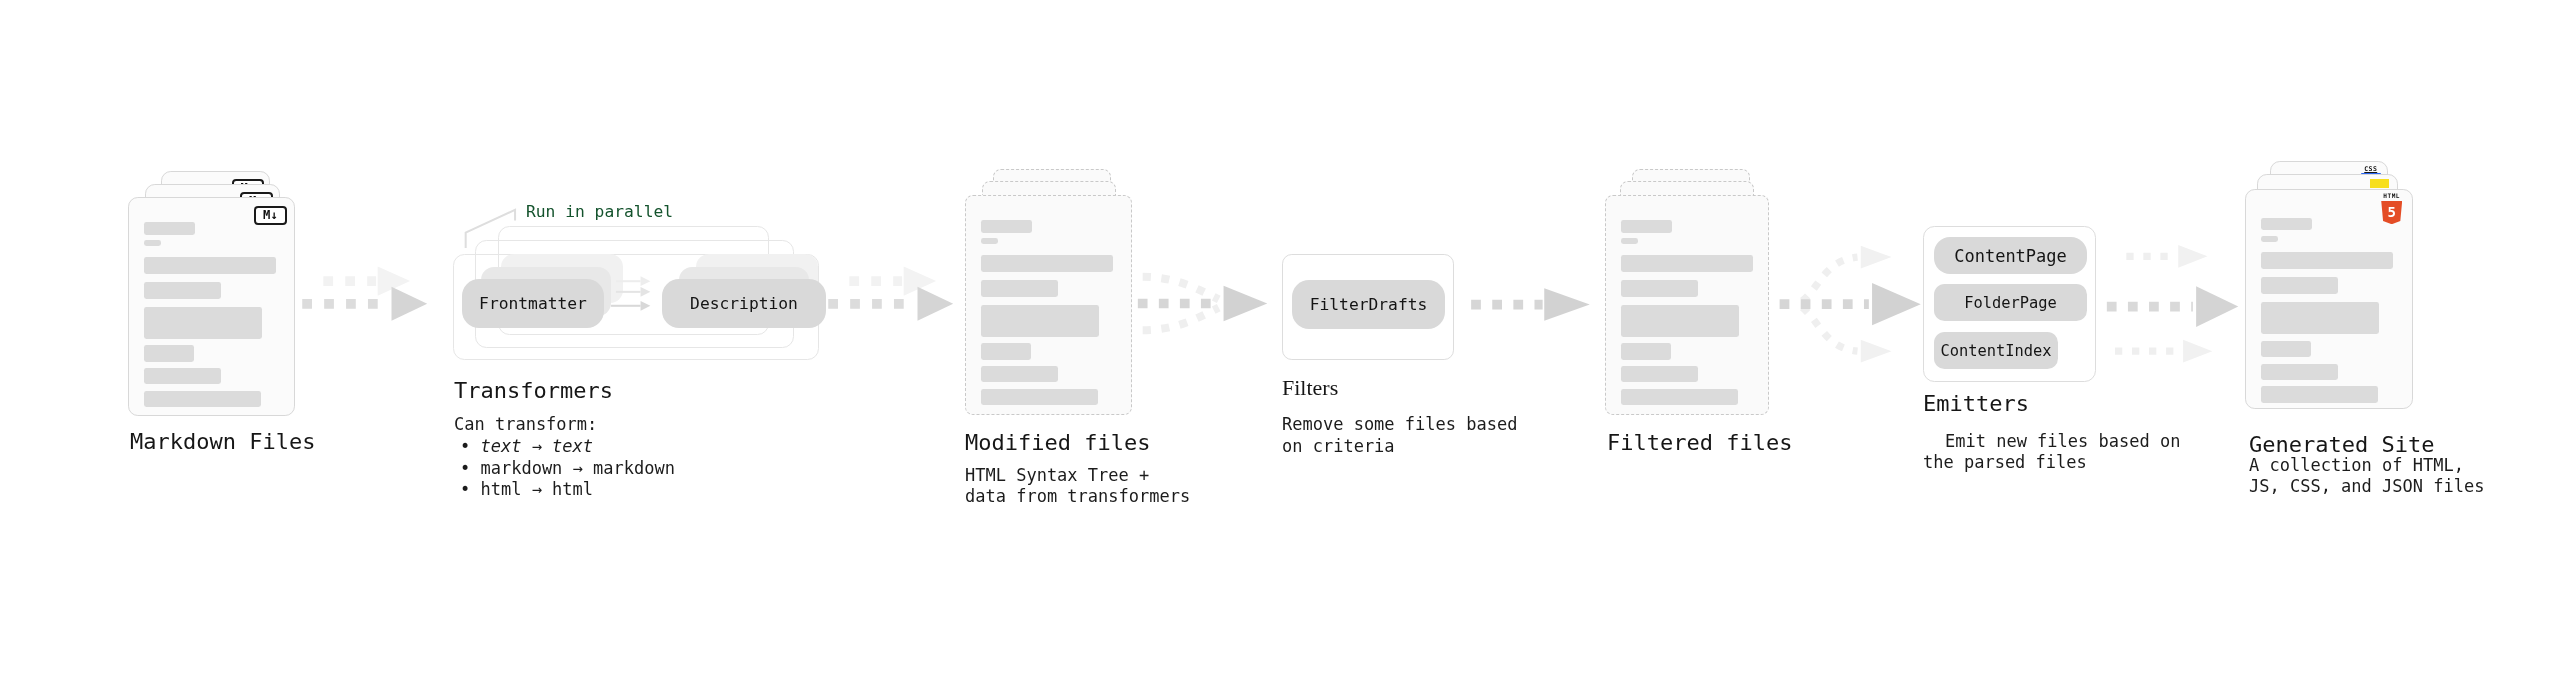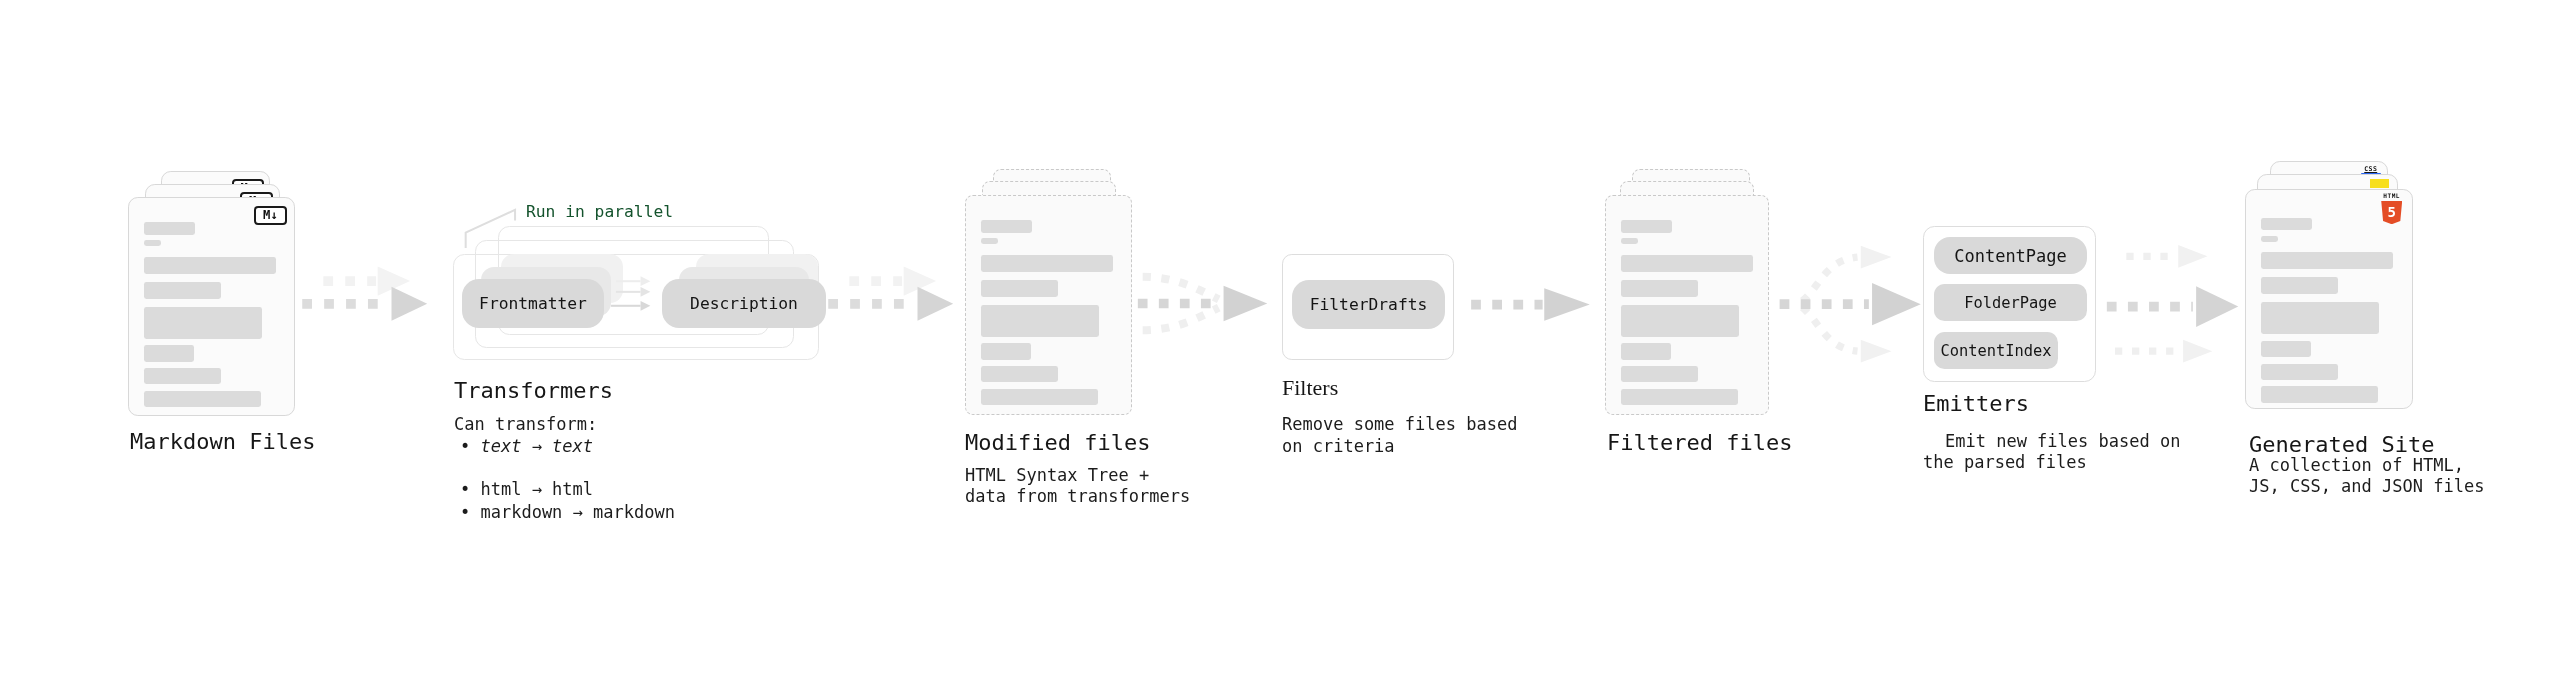--- a/index.html
+++ b/index.html
@@ -98,21 +98,21 @@
       </g>
     <g>
         <line x1="0" y1="40" x2="36" y2="40" stroke="#d8d8d8" stroke-width="2.5"></line>
         <polygon points="36,34 48,40 36,46" fill="#d8d8d8"></polygon>
       </g>
   </svg>
 
   <div class="title" style="left:454px;top:378px;">Transformers</div>
   <div class="desc" style="left:454px;top:414px;">Can transform:</div>
   <div class="desc" style="left:460px;top:436px;font-style:italic;">• text → text</div>
-  <div class="desc" style="left:460px;top:458px;margin-top:44px;">• markdown → markdown</div>
+  <div class="desc" style="left:460px;top:458px;">• markdown → markdown</div>
   <div class="desc" style="left:460px;top:479px;">• html → html</div>
 
   <svg class="abs" style="left:825px;top:260px;" width="142" height="69" viewBox="0 0 175 85">
     <g>
       <line x1="30" y1="26" x2="95" y2="26" stroke="#f2f2f2" stroke-width="12" stroke-dasharray="12 15"></line>
       <polygon points="97,8 137,26 97,44" fill="#f3f3f3"></polygon>
     </g>
     <g>
       <line x1="4" y1="54" x2="112" y2="54" stroke="#dcdcdc" stroke-width="12" stroke-dasharray="12 15"></line>
       <polygon points="114,33 158,54 114,75" fill="#d5d5d5"></polygon>

